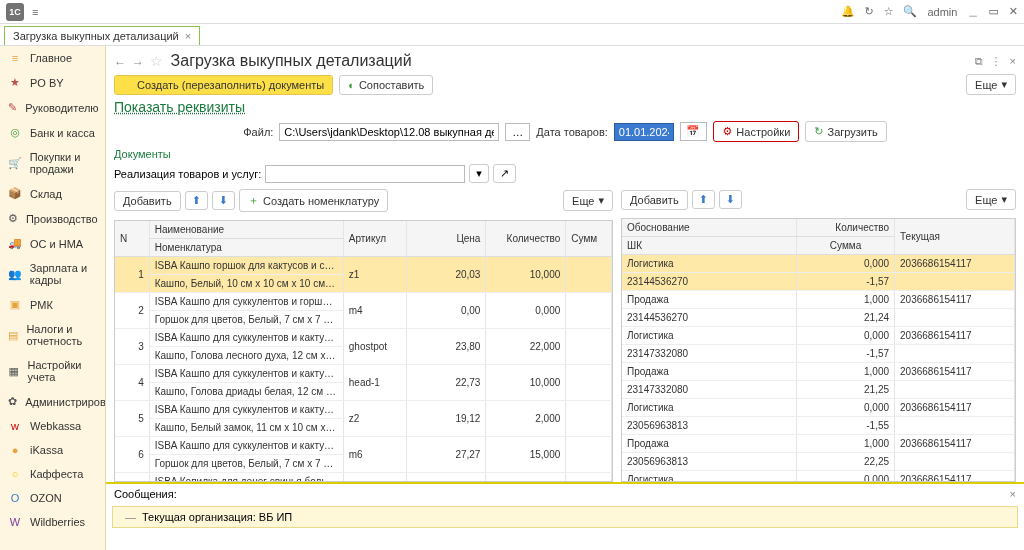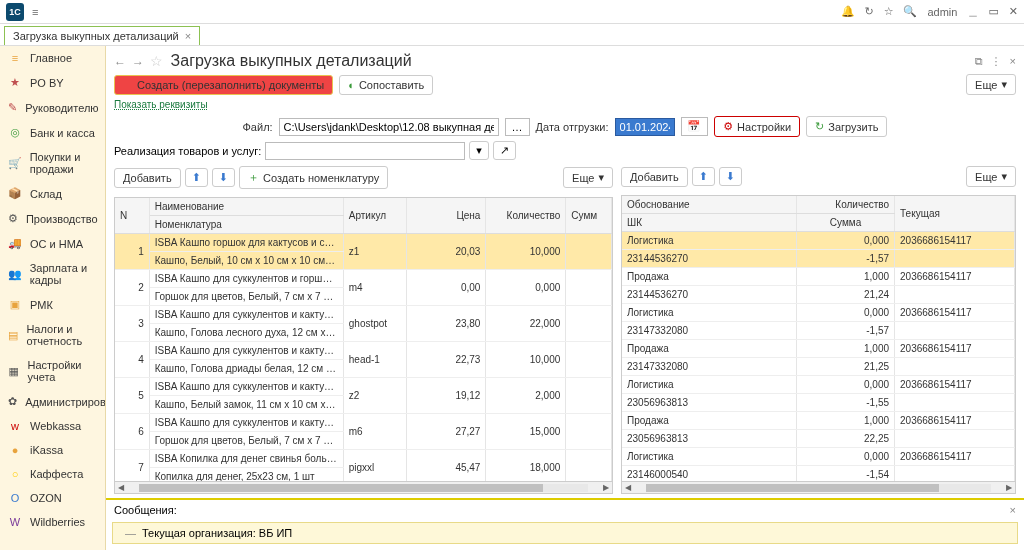--- a/index.html
+++ b/index.html
@@ -1,41 +1,41 @@
 <!DOCTYPE html>
 <html><head>
 <meta charset="utf-8">
 <style>
 * { margin:0; padding:0; box-sizing:border-box; font-family:Arial,sans-serif; font-size:11px; }
 body { background:#fff; width:1024px; height:550px; overflow:hidden; position:relative; }
 .topbar { height:24px; background:#fff; border-bottom:1px solid #ddd; display:flex; align-items:center; padding:0 6px; }
-.topbar .logo { width:18px; height:18px; background:#0c4a6e; border-radius:3px; display:flex; align-items:center; justify-content:center; color:#fff; font-weight:bold; font-size:9px; }
+.topbar .logo { width:18px; height:18px; background:#737373; border-radius:3px; display:flex; align-items:center; justify-content:center; color:#fff; font-weight:bold; font-size:9px; }
 .topbar .burger { margin:0 8px; color:#666; cursor:pointer; }
 .topbar .title { color:#555; font-size:11px; }
 .topbar .right { margin-left:auto; display:flex; gap:10px; align-items:center; color:#666; }
 .topbar .right span { cursor:pointer; }
 .tabbar { height:22px; background:#fff; border-bottom:1px solid #ddd; display:flex; align-items:flex-end; padding-left:4px; }
 .tab { background:#fff; border:1px solid #8cc152; border-bottom:none; padding:3px 8px; font-size:10px; color:#333; display:flex; align-items:center; gap:6px; }
 .tab .close { color:#888; cursor:pointer; }
 .main { display:flex; height:calc(100% - 46px); }
 .sidebar { width:106px; background:#fef6e0; border-right:1px solid #e8d9a8; overflow:hidden; }
 .sidebar .item { display:flex; align-items:center; gap:8px; padding:6px 8px; color:#333; font-size:10px; cursor:pointer; }
 .sidebar .item .ic { width:14px; text-align:center; font-size:11px; }
 .content { flex:1; display:flex; flex-direction:column; padding:6px 8px 0 8px; overflow:hidden; }
 .page-head { display:flex; align-items:center; gap:6px; margin-bottom:4px; }
 .page-head .nav { color:#888; cursor:pointer; font-size:12px; }
 .page-head .star { color:#ccc; cursor:pointer; font-size:14px; }
 .page-head h1 { font-size:16px; font-weight:normal; color:#333; margin-left:2px; }
 .page-head .ra { margin-left:auto; display:flex; gap:8px; color:#888; }
 .toolbar1 { display:flex; gap:6px; align-items:center; margin-bottom:4px; }
 .btn { border:1px solid #ccc; border-radius:3px; padding:3px 8px; background:#fff; font-size:11px; cursor:pointer; display:inline-flex; align-items:center; gap:4px; color:#333; }
-.btn.prim { background:#ef4444; border-color:#e8c350;padding-left:22px; }
+.btn.prim { background:#fde047; border-color:#e8c350;padding-left:22px; }
 .btn.warn { border-color:#c00; color:#333; }
 .btn-sm { border:1px solid #ccc; border-radius:3px; padding:2px 6px; background:#fff; cursor:pointer; font-size:11px; }
-.link { color:#1a7a3e; font-size:10px; cursor:pointer; text-decoration:underline dotted; }
+.link { color:#1a7a3e; font-size:14px; cursor:pointer; text-decoration:underline dotted; }
 .row { display:flex; align-items:center; gap:6px; margin-bottom:4px; font-size:11px;justify-content:center; }
 .row label { color:#333; }
 .row input[type=text] { border:1px solid #bbb; padding:2px 4px; font-size:11px; }
 .row .date { background:#3a7acf; color:#fff; border:1px solid #2a5a9f; padding:2px 4px; width:60px; }
 .row .cal { border:1px solid #bbb; padding:2px 6px; background:#fff; cursor:pointer; }
 .row .ellipsis { border:1px solid #bbb; padding:2px 6px; background:#fff; cursor:pointer; }
 .section-title { color:#1a7a3e; font-size:11px; margin:2px 0 4px 0; }
 .select-row { display:flex; align-items:center; gap:4px; margin-bottom:6px; }
 .select-row input { border:1px solid #bbb; padding:2px 4px; width:200px; font-size:11px; }
 .tables { display:flex; gap:8px; flex:1; min-height:0; }
@@ -45,21 +45,21 @@
 .grid table { border-collapse:collapse; width:100%; }
 .grid th,.grid td { border-right:1px solid #e5e5e5; padding:3px 5px; font-size:10px; text-align:left; color:#333; white-space:nowrap; overflow:hidden; text-overflow:ellipsis; }
 .grid th { background:#f5f5f5; font-weight:normal; border-bottom:1px solid #ddd; position:sticky; top:0; }
 .grid tr.hl td { background:#ffe9a8; }
 .grid tr.ro td { border-bottom:1px solid #eee; }
 .grid td.num { text-align:right; }
 .hscroll { height:12px; border:1px solid #ccc; border-top:none; display:flex; align-items:center; background:#f0f0f0; }
 .hscroll .track { flex:1; height:8px; background:#e8e8e8; position:relative; margin:0 12px; }
 .hscroll .thumb { position:absolute; left:0; height:8px; background:#c0c0c0; }
 .hscroll .arr { width:12px; text-align:center; font-size:8px; color:#666; cursor:pointer; }
-.messages { position:absolute; bottom:0; left:106px; right:0; border-top:2px solid #ddcc00; background:#fff; }
+.messages { position:absolute; bottom:16px; left:106px; right:0; border-top:2px solid #ddcc00; background:#fff; }
 .messages .title { padding:4px 8px; font-size:10px; display:flex; }
 .messages .title .x { margin-left:auto; color:#888; cursor:pointer; }
 .messages .msg { padding:4px 12px; background:#fef8d8; border:1px solid #e8da88; margin:2px 6px 6px 6px; font-size:10px; display:flex; gap:6px; align-items:center; }
 .ic-green { color:#3a9a3a; }
 .ic-red { color:#c00; }
 .ic-blue { color:#3a7acf; }
 </style>
 </head>
 <body>
 
@@ -179,32 +179,33 @@
           <span>Сопоставить</span>
         </span>
       <span style="margin-left:auto"></span>
       <span class="btn"><span>Еще</span> ▾</span>
     </div>
     <span class="link">Показать реквизиты</span>
     <div class="row" style="margin-top:6px">
       <label>Файл:</label>
       <input type="text" style="width: 220px;" value="C:\Users\jdank\Desktop\12.08 выкупная детализация.xlsx">
       <span class="ellipsis">…</span>
-      <label>Дата отгрузки:</label>
+      <label>Дата товаров:</label>
       <input class="date" value="01.01.2024" style="">
       <span class="cal">📅</span>
       <span class="btn warn">
           <span class="ic-red">⚙</span>
           <span>Настройки</span>
         </span>
       <span class="btn">
           <span class="ic-green">↻</span>
           <span>Загрузить</span>
         </span>
     </div>
+    <div class="section-title">Документы</div>
     <div class="select-row">
       <label>Реализация товаров и услуг:</label>
       <input type="text" style="">
       <span class="btn-sm">▾</span>
       <span class="btn-sm">↗</span>
     </div>
 
     <div class="tables">
       <div class="tbl-wrap">
         <div class="tbl-tb">

